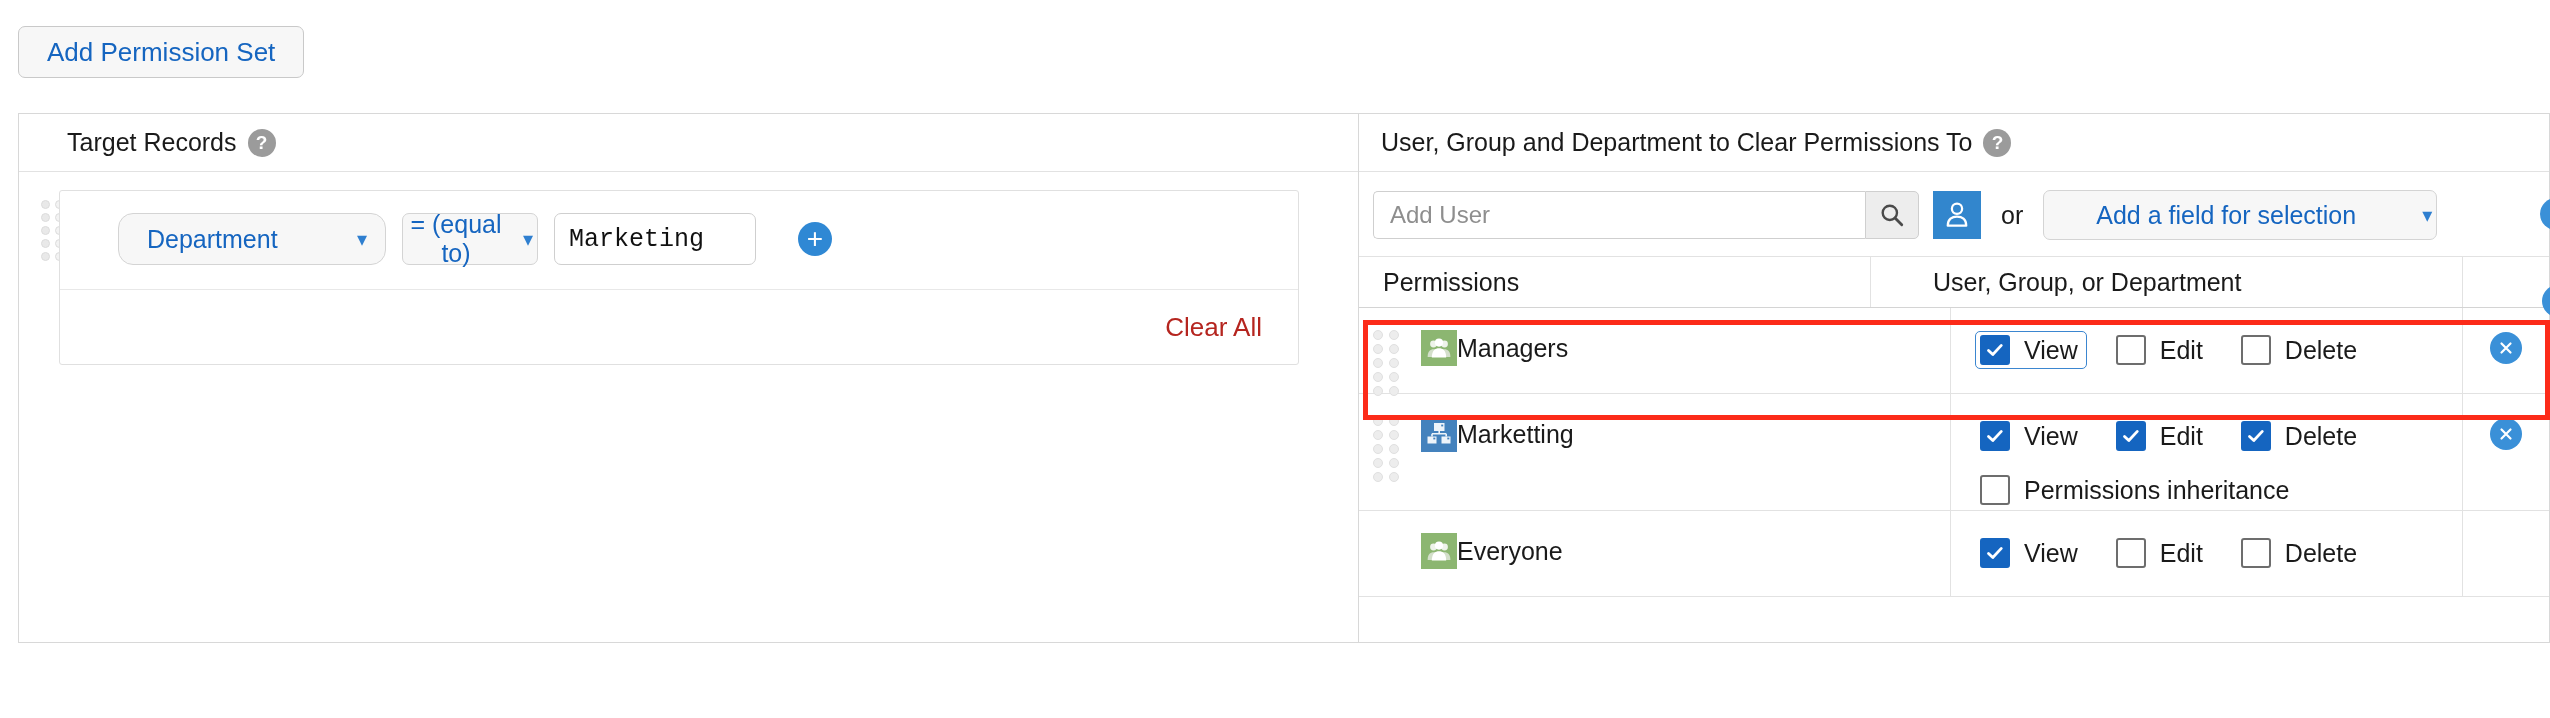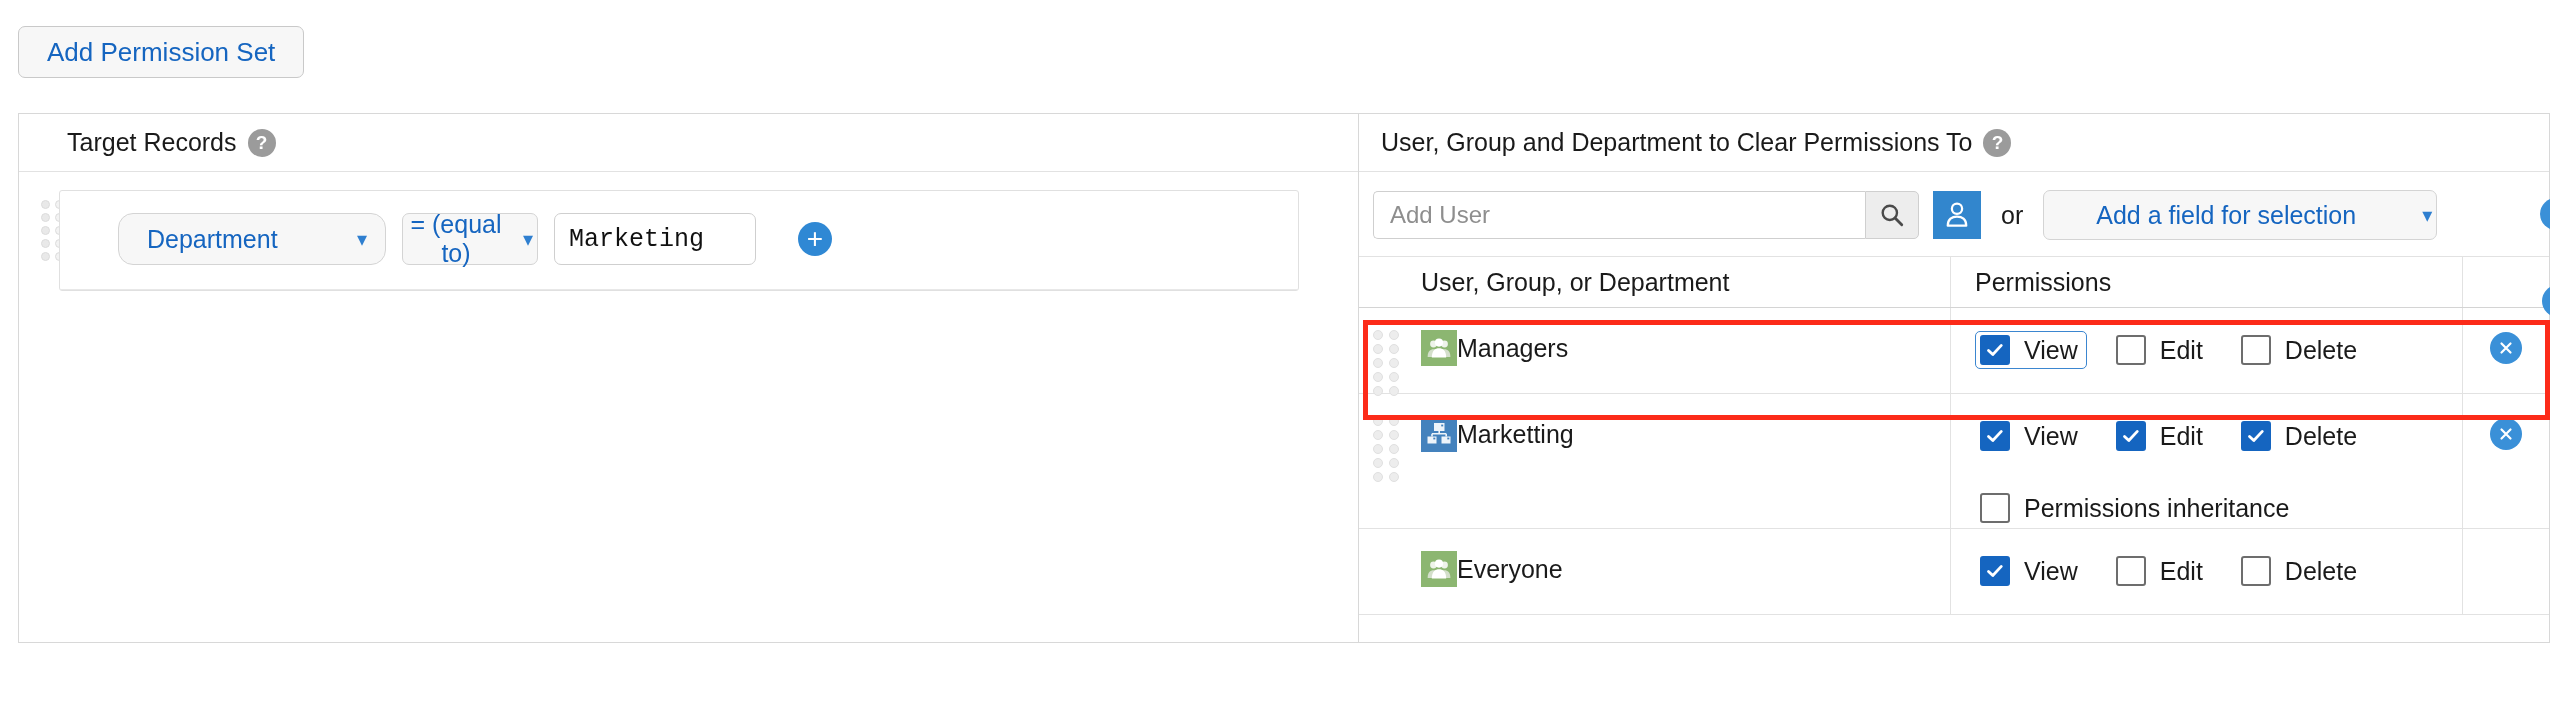--- a/index.html
+++ b/index.html
@@ -320,21 +320,21 @@
     font-size: 25px;
     color: #1a1a1a;
     white-space: nowrap;
   }
 
   .perm-line {
     display: flex;
     align-items: center;
     height: 40px;
   }
-  .perm-line + .perm-line { margin-top: 32px; }
+  .perm-line + .perm-line { margin-top: 14px; }
   .perm {
     display: flex;
     align-items: center;
     margin-right: 24px;
     cursor: pointer;
     padding: 3px 8px 3px 4px;
     border-radius: 5px;
     border: 1px solid transparent;
   }
   .perm.focused {
@@ -438,20 +438,23 @@
               <span class="chev">▾</span>
             </div>
 
             <input class="txt-val" type="text" value="Marketing" style="">
 
             <div class="btn-plus">
               <span>+</span>
             </div>
           </div>
 
+          <div class="clear-row">
+            <span class="clear-all">Clear All</span>
+          </div>
         </div>
       </div>
     </div>
 
     <div class="panel-right">
       <div class="panel-header">
         <span>User, Group and Department to Clear Permissions To</span>
         <span class="help-icon">?</span>
       </div>
 
@@ -478,22 +481,22 @@
           <span class="or-txt">or</span>
 
           <div class="sel sel-addfield">
             <span class="lbl">Add a field for selection</span>
             <span class="chev">▾</span>
           </div>
         </div>
 
         <div class="grid">
           <div class="grid-head">
+            <div class="c col-perms">Permissions</div>
             <div class="c col-name">User, Group, or Department</div>
-            <div class="c col-perms">Permissions</div>
             <div class="c col-act"></div>
           </div>
 
           <div id="rows">
               <div class="grid-row">
                 <div class="c cell-name">
                   <div class="row-dots">
                     <i></i>
                     <i></i>
                     <i></i>

